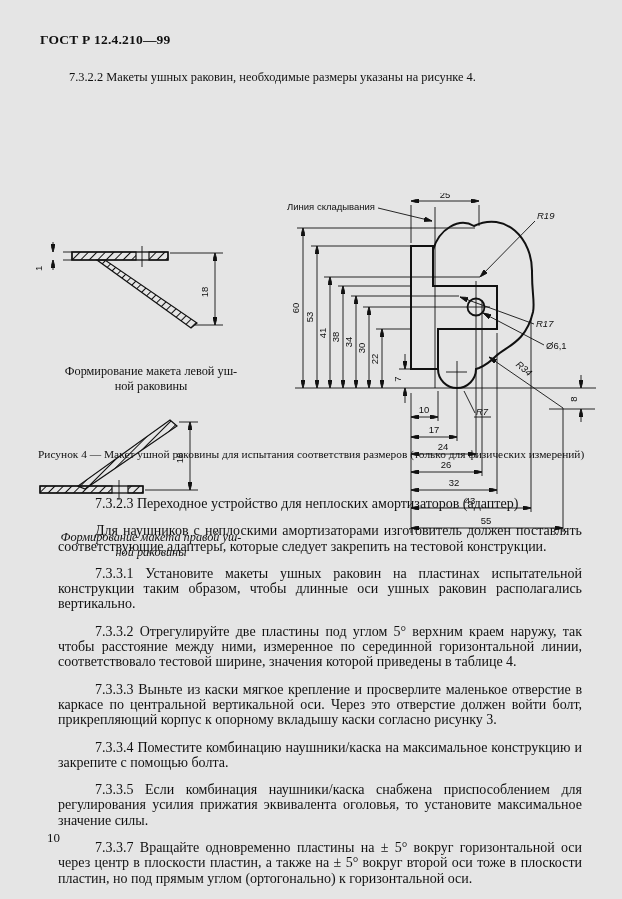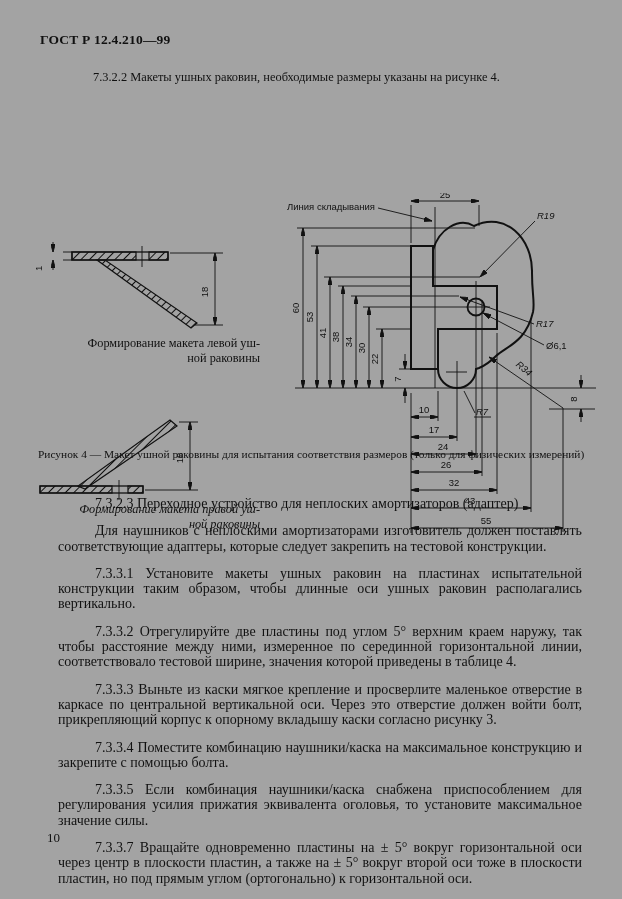--- a/index.html
+++ b/index.html
@@ -1,25 +1,25 @@
 <!DOCTYPE html>
 <html><head>
 <meta charset="utf-8">
 <style>
   html,body{margin:0;padding:0;}
   body{width:622px;height:899px;background:#ffffff;font-family:"Liberation Serif",serif;color:#111;}
-  .page{position:relative;width:622px;height:899px;background:#a3a3a3;overflow:hidden;}
+  .page{position:relative;width:622px;height:899px;background:#e5e5e5;overflow:hidden;}
   .std-header{position:absolute;left:40px;top:32px;font-size:13.5px;font-weight:bold;letter-spacing:.2px;}
-  .intro{position:absolute;left:56px;top:70px;width:548px;font-size:12.4px;line-height:15.3px;text-indent:37px;margin:0;}
+  .intro{position:absolute;left:32px;top:70px;width:548px;font-size:12.4px;line-height:15.3px;text-indent:37px;margin:0;}
   .figure-area{position:absolute;left:0;top:95px;width:622px;height:350px;}
   .figure-area svg{position:absolute;}
   .svg-left-top{left:35px;top:142px;}
   .svg-left-bottom{left:35px;top:300px;}
   .svg-main{left:283px;top:98px;}
-  .small-caption{position:absolute;left:42px;width:218px;text-align:right;font-size:12.3px;line-height:14.5px;}
+  .small-caption{position:absolute;left:42px;width:218px;text-align:center;font-size:12.3px;line-height:14.5px;margin-top:28px;}
   .cap1{top:241px;} .cap2{top:407px;font-style:italic;}
   .fig-caption{position:absolute;left:38px;top:447px;width:560px;text-align:left;font-size:11.4px;line-height:14.5px;margin:0;}
   .body-text{position:absolute;left:46px;top:484px;width:548px;}
   .body-text p{margin:12px;font-size:14px;line-height:15.3px;text-align:justify;text-indent:37px;}
   .page-num{position:absolute;left:47px;top:830px;font-size:13px;}
   svg text{font-family:"Liberation Sans",sans-serif;font-size:9.5px;fill:#111;}
   svg .it{font-style:italic;}
   svg line,svg path,svg polyline{stroke:#111;}
   .thin{stroke-width:.9;fill:none;}
   .bold{stroke-width:2;fill:none;}

